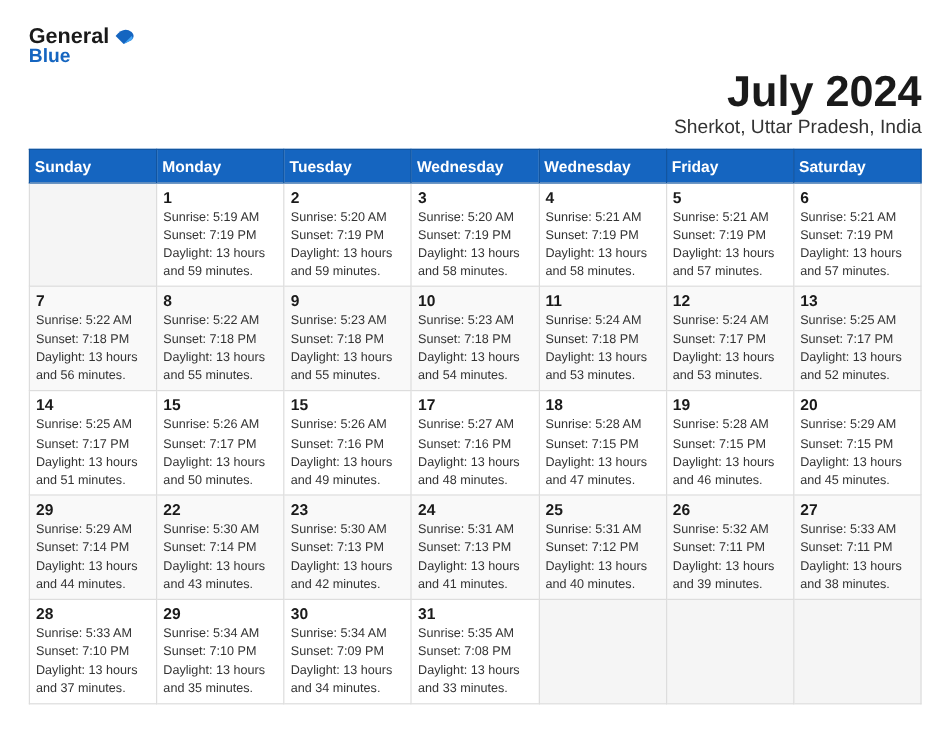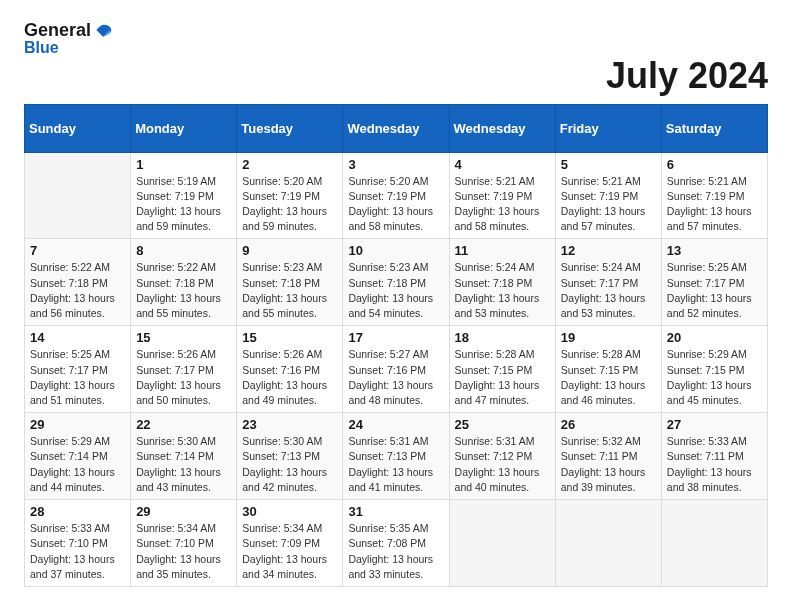--- a/index.html
+++ b/index.html
@@ -53,21 +53,21 @@
     }
     .calendar {
       width: 100%;
       border-collapse: collapse;
       border: 1px solid #ccc;
       font-size: 11px;
     }
     .calendar th {
       background-color: #1565c0;
       color: #fff;
-      padding: 16px 4px;
+      padding: 6px 4px;
       text-align: left;
       font-size: 13px;
       font-weight: bold;
       border: 1px solid #1255a0;
     }
     .calendar td {
       vertical-align: top;
       padding: 4px 5px;
       border: 1px solid #ddd;
       width: calc(100% / 7);
@@ -104,20 +104,21 @@
         <svg class="logo-icon" viewBox="0 0 24 24" fill="none">
           <path d="M4 12 Q12 2 20 8 Q24 12 20 16 L12 20 Z" fill="#1565c0"></path>
           <path d="M12 20 L20 16 Q22 14 20 12 Z" fill="#42a5f5"></path>
         </svg>
       </div>
       <span class="logo-text-blue">Blue</span>
     </div>
   </div>
   <div class="title-section">
     <div class="month-year">July 2024</div>
+    <div class="location">Sherkot, Uttar Pradesh, India</div>
   </div>
 </div>
 
 <table class="calendar">
   <thead>
     <tr>
     <th>Sunday</th>
         <th>Monday</th>
         <th>Tuesday</th>
         <th>Wednesday</th>

